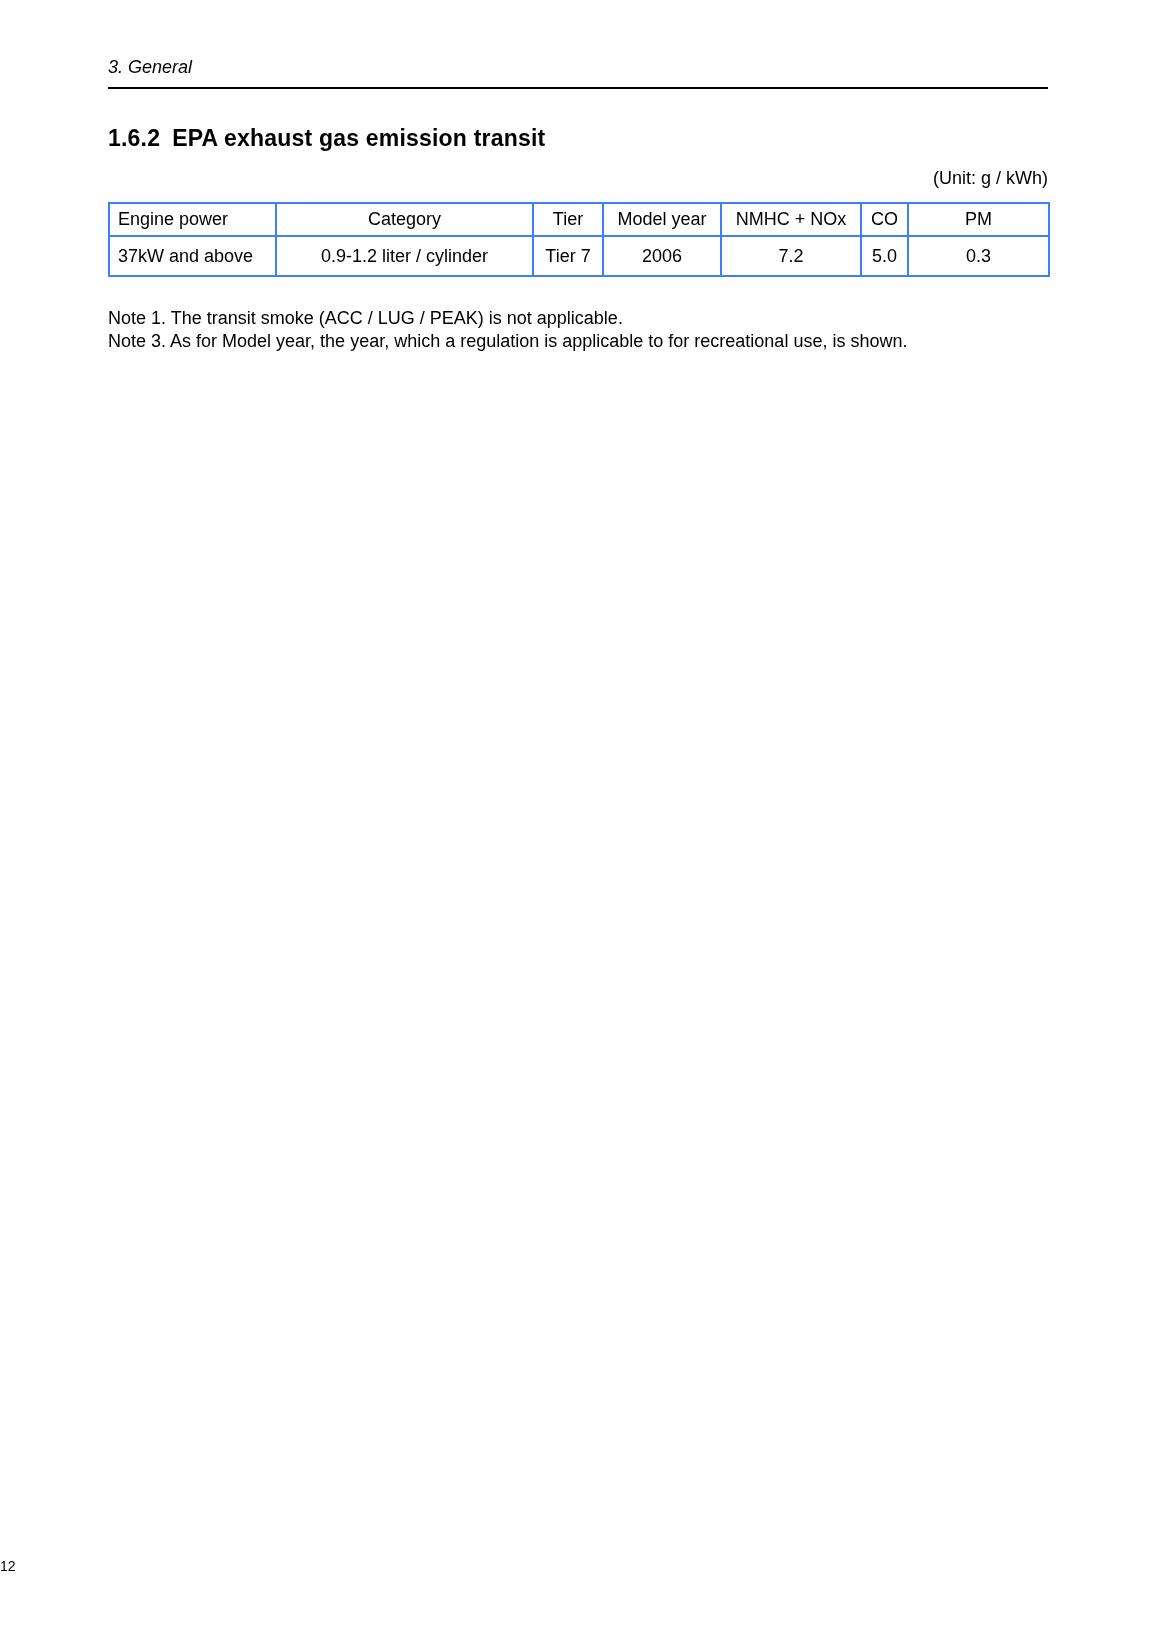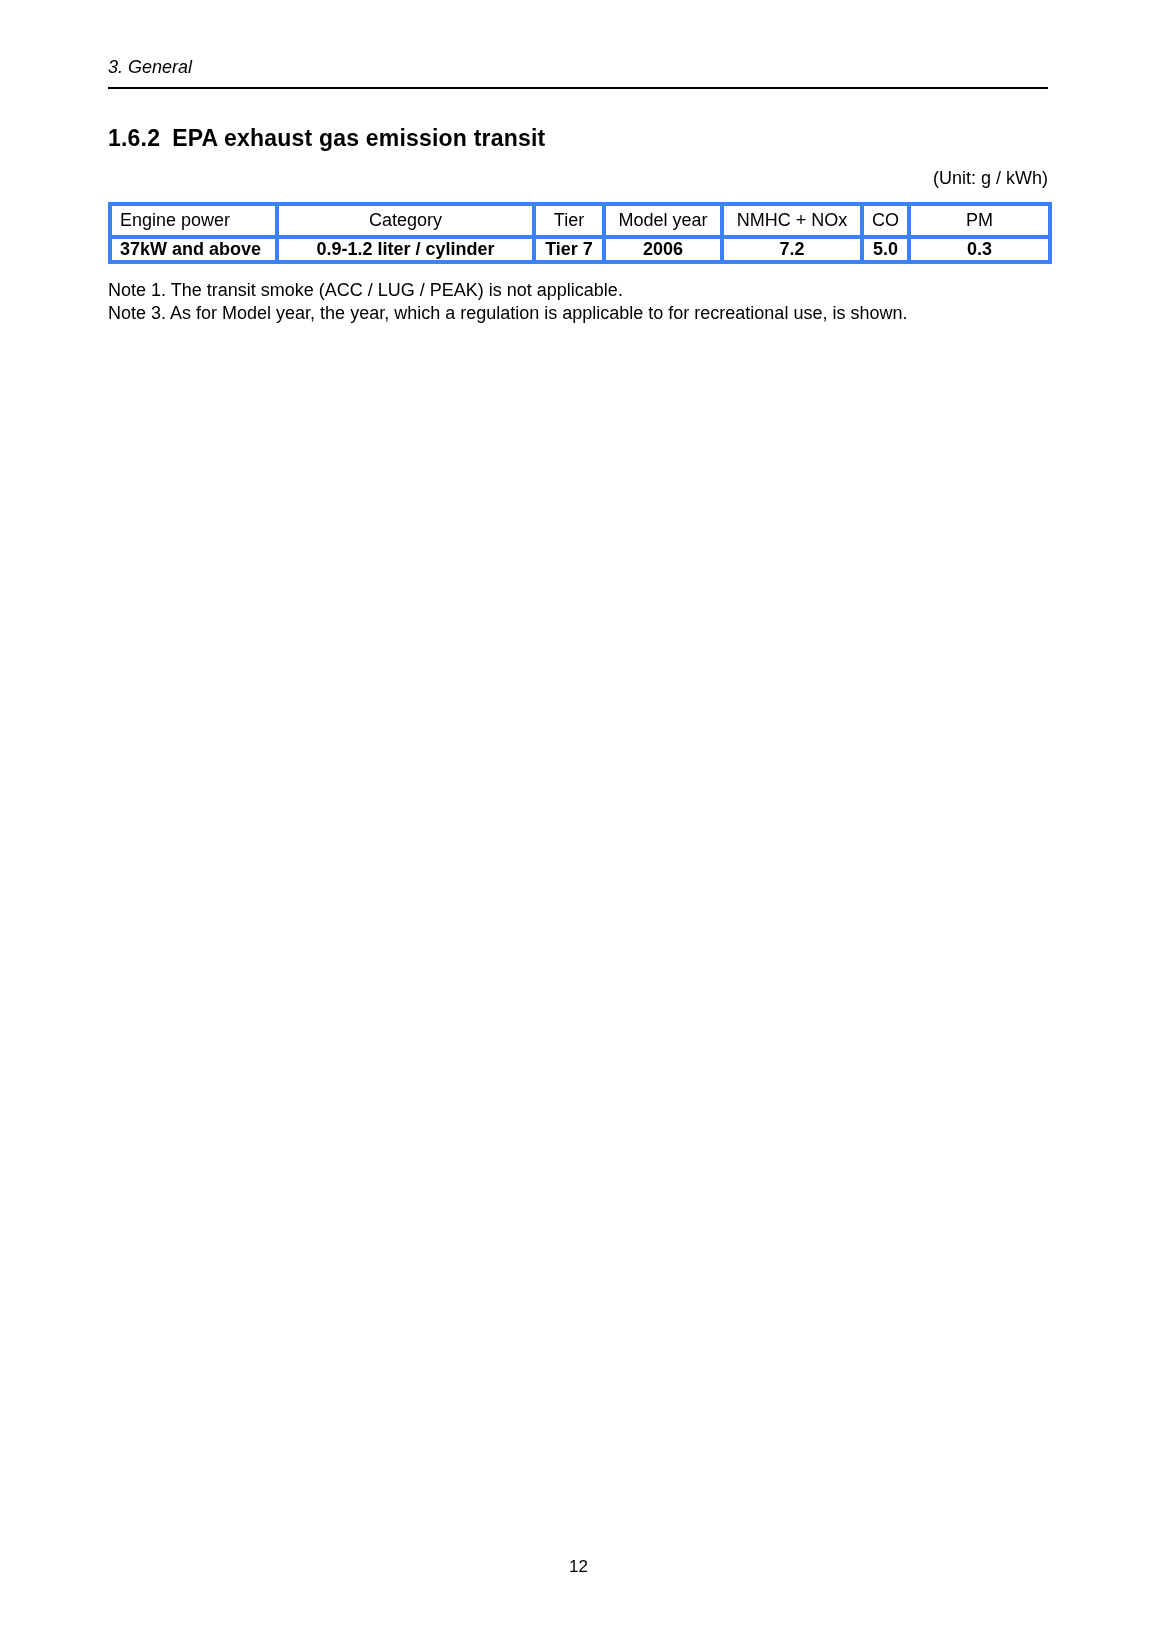--- a/index.html
+++ b/index.html
@@ -46,43 +46,43 @@
   table.std-table {
     margin-top: 13px;
     border-collapse: collapse;
     border: 2px solid #000000;
     width: 940px;
     table-layout: fixed;
     font-size: 18px;
   }
   table.std-table th,
   table.std-table td {
-    border: 4px solid #3b82f6;
+    border: 2px solid #3b82f6;
     font-weight: normal;
     text-align: center;
     vertical-align: middle;
     padding: 0 4px;
     white-space: nowrap;
     overflow: hidden;
   }
   table.std-table th { height: 33px; }
-  table.std-table td { height: 25px; font-weight: bold; }
+  table.std-table td { height: 40px; }
   table.std-table .al { text-align: left; padding-left: 8px; }
   .notes {
-    margin-top: 15px;
+    margin-top: 30px;
     font-size: 18px;
     line-height: 23px;
   }
   .page-number {
     position: absolute;
     top: 1556px;
     left: 0;
     width: 1157px;
-    text-align: center;
-    font-size: 17px;
+    text-align: left;
+    font-size: 14px;
     line-height: 21px;
   }
 </style>
 </head>
 <body>
 
 <div class="page">
 
   <div class="running-header">
     <div class="running-header-text">3. General</div>

